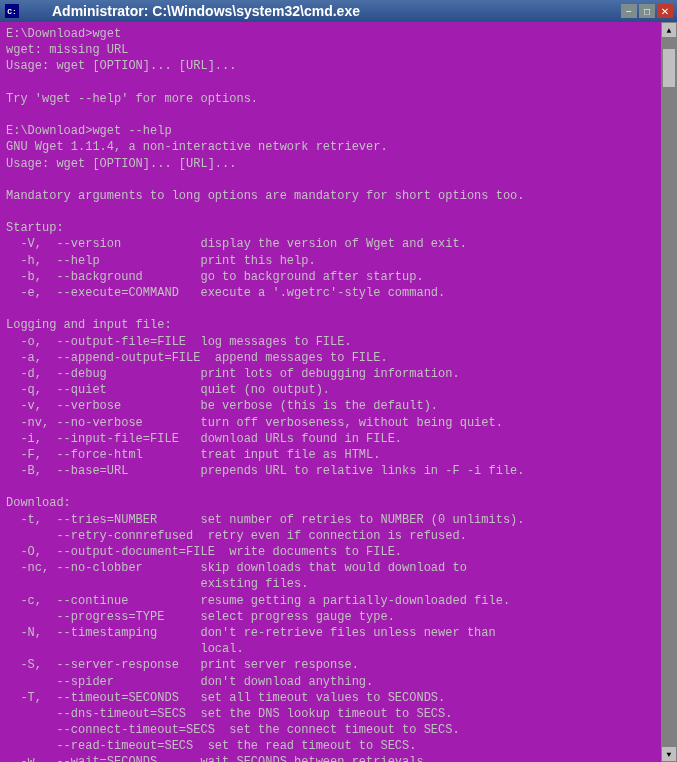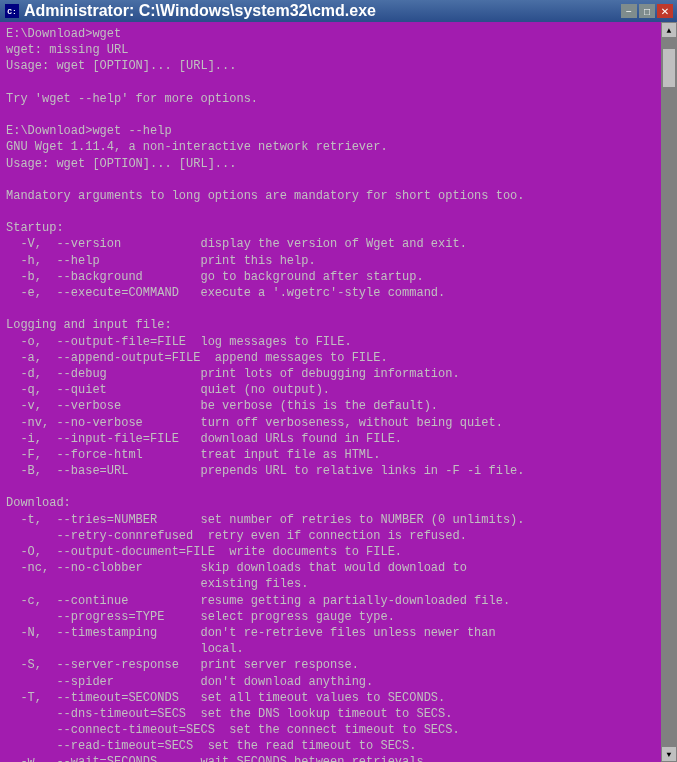--- a/index.html
+++ b/index.html
@@ -29,23 +29,24 @@
     }
     .titlebar-icon {
       width: 16px;
       height: 16px;
       display: flex;
       align-items: center;
       justify-content: center;
     }
     .titlebar-title {
       color: white;
-      font-size: 16px;
+      font-size: 14px;
       font-family: 'Segoe UI', Arial, sans-serif;
       font-weight: bold;
+      margin-left: 28px;
     }
     .titlebar-controls {
       display: flex;
       gap: 2px;
     }
     .titlebar-btn {
       width: 16px;
       height: 14px;
       display: flex;
       align-items: center;

